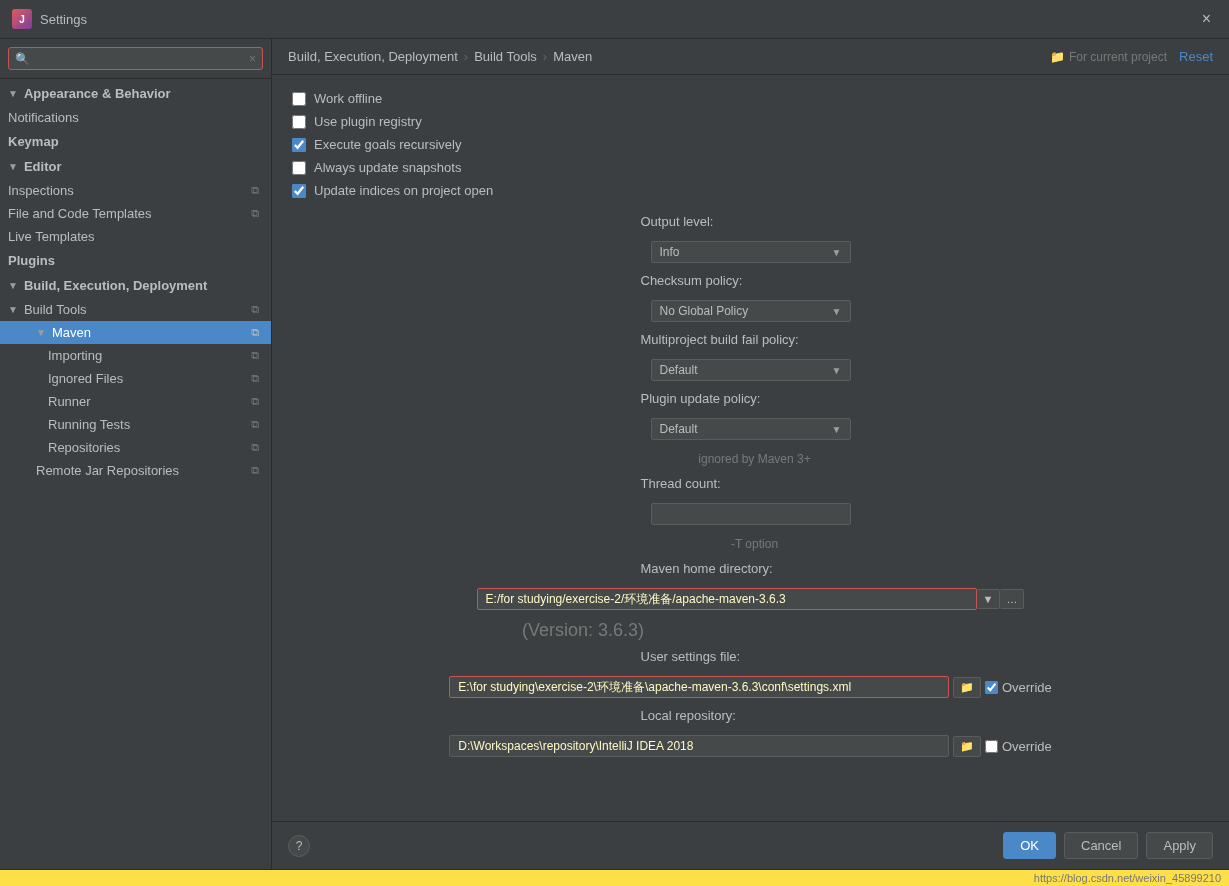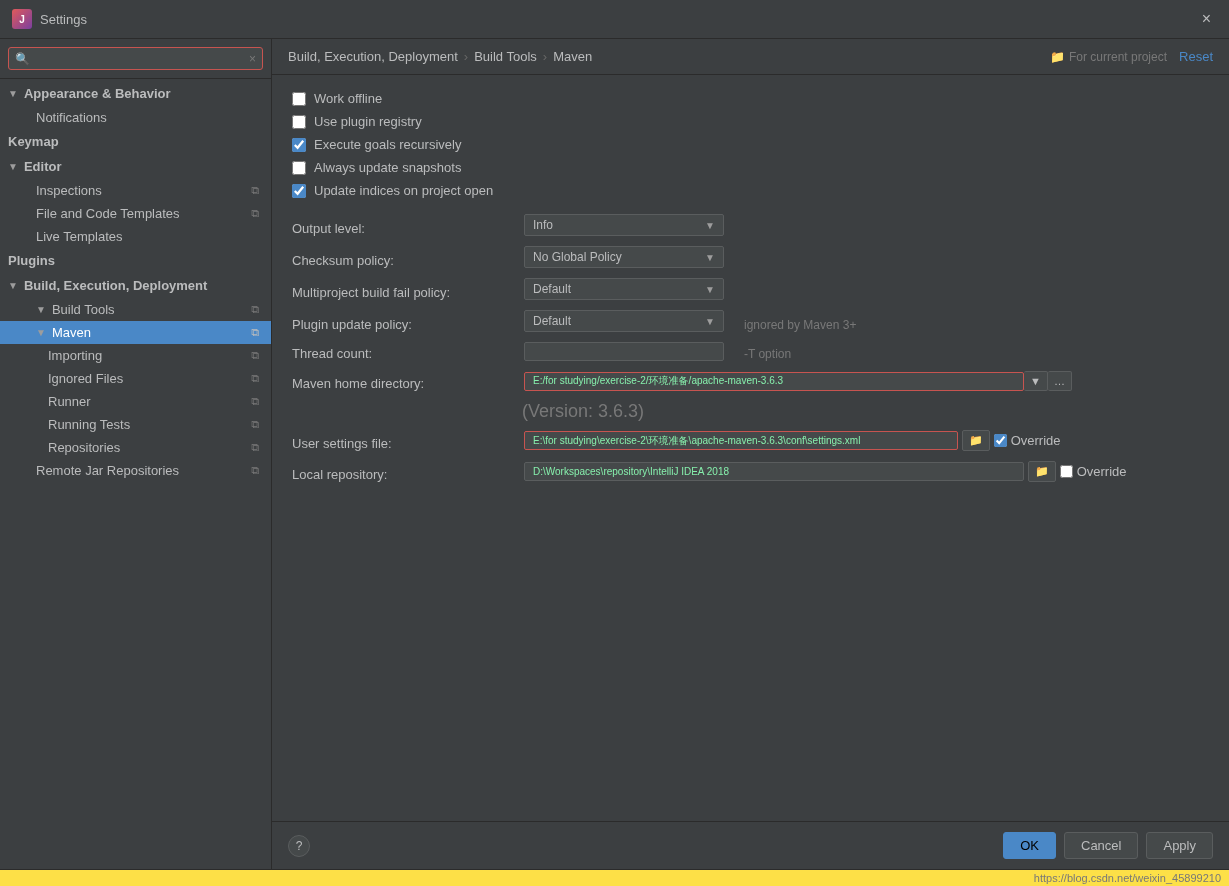--- a/index.html
+++ b/index.html
@@ -108,21 +108,21 @@
       display: flex;
       align-items: center;
       gap: 4px;
     }
     .sidebar-item.active { background: #4a88c7; color: white; }
     .sidebar-item.section-header {
       font-weight: bold;
       color: #bbbcbd;
       padding: 5px 12px;
     }
-    .indent-1 { padding-left: 36px; }
+    .indent-1 { padding-left: 8px; }
     .indent-2 { padding-left: 36px; }
     .indent-3 { padding-left: 48px; }
     .triangle { font-size: 10px; margin-right: 2px; color: #9d9d9d; }
     .copy-icon {
       margin-left: auto;
       color: #787878;
       font-size: 11px;
     }
 
     
@@ -176,23 +176,24 @@
       margin-bottom: 8px;
     }
     .checkbox-row input[type="checkbox"] {
       width: 14px; height: 14px;
       accent-color: #4a88c7;
     }
     .checkbox-label { color: #bbbcbd; }
 
     .field-row {
       display: flex;
-      align-items: flex-end;
+      align-items: center;
       margin-bottom: 10px;
       gap: 12px;
+      flex-direction: column;
     }
     .field-label {
       color: #bbbcbd;
       min-width: 220px;
       text-align: left;
     }
 
     
     .dropdown {
       background: #45494a;
@@ -208,22 +209,22 @@
       cursor: pointer;
     }
     .dropdown .arrow { font-size: 10px; color: #9d9d9d; }
 
     
     .text-input {
       background: #45494a;
       border: 1px solid #5a5d5e;
       border-radius: 2px;
       padding: 3px 8px;
-      color: #86efac;
-      font-size: 10px;
+      color: #fef9c3;
+      font-size: 12px;
       width: 200px;
     }
     .text-input.highlighted {
       border: 1px solid #c75450;
       background: #45494a;
     }
 
     .hint-text {
       color: #787878;
       font-size: 12px;
@@ -287,21 +288,21 @@
       border-radius: 3px;
       border: 1px solid #5a5d5e;
       cursor: pointer;
       font-size: 13px;
       color: #bbbcbd;
       background: #45494a;
     }
     .btn.primary {
       background: #4a88c7;
       border-color: #4a88c7;
-      color: #000000;
+      color: #ffffff;
     }
 
     .help-btn {
       width: 22px; height: 22px;
       border-radius: 50%;
       border: 1px solid #5a5d5e;
       background: #45494a;
       color: #bbbcbd;
       font-size: 12px;
       display: flex; align-items: center; justify-content: center;
@@ -516,21 +517,21 @@
           <input type="text" class="text-input highlighted" style="width: 500px; border: 1.5px solid rgb(199, 84, 80);" value="E:/for studying/exercise-2/环境准备/apache-maven-3.6.3">
           <span class="dropdown-arrow-btn">▼</span>
           <button class="browse-btn" style="border-left:none;">…</button>
         </div>
       </div>
       <div class="version-text">(Version: 3.6.3)</div>
 
       <div class="field-row">
         <span class="field-label">User settings file:</span>
         <div style="display:flex; align-items:center; gap:4px;">
-          <input type="text" class="text-input highlighted" style="width: 434px; border: 1.5px solid rgb(199, 84, 80);" value="E:\for studying\exercise-2\环境准备\apache-maven-3.6.3\conf\settings.xml">
+          <input type="text" class="text-input highlighted" style="width: 500px; border: 1.5px solid rgb(199, 84, 80);" value="E:\for studying\exercise-2\环境准备\apache-maven-3.6.3\conf\settings.xml">
           <button class="browse-btn">📁</button>
           <div class="override-group">
             <input type="checkbox" checked="" style="">
             <span>Override</span>
           </div>
         </div>
       </div>
 
       <div class="field-row">
         <span class="field-label">Local repository:</span>

